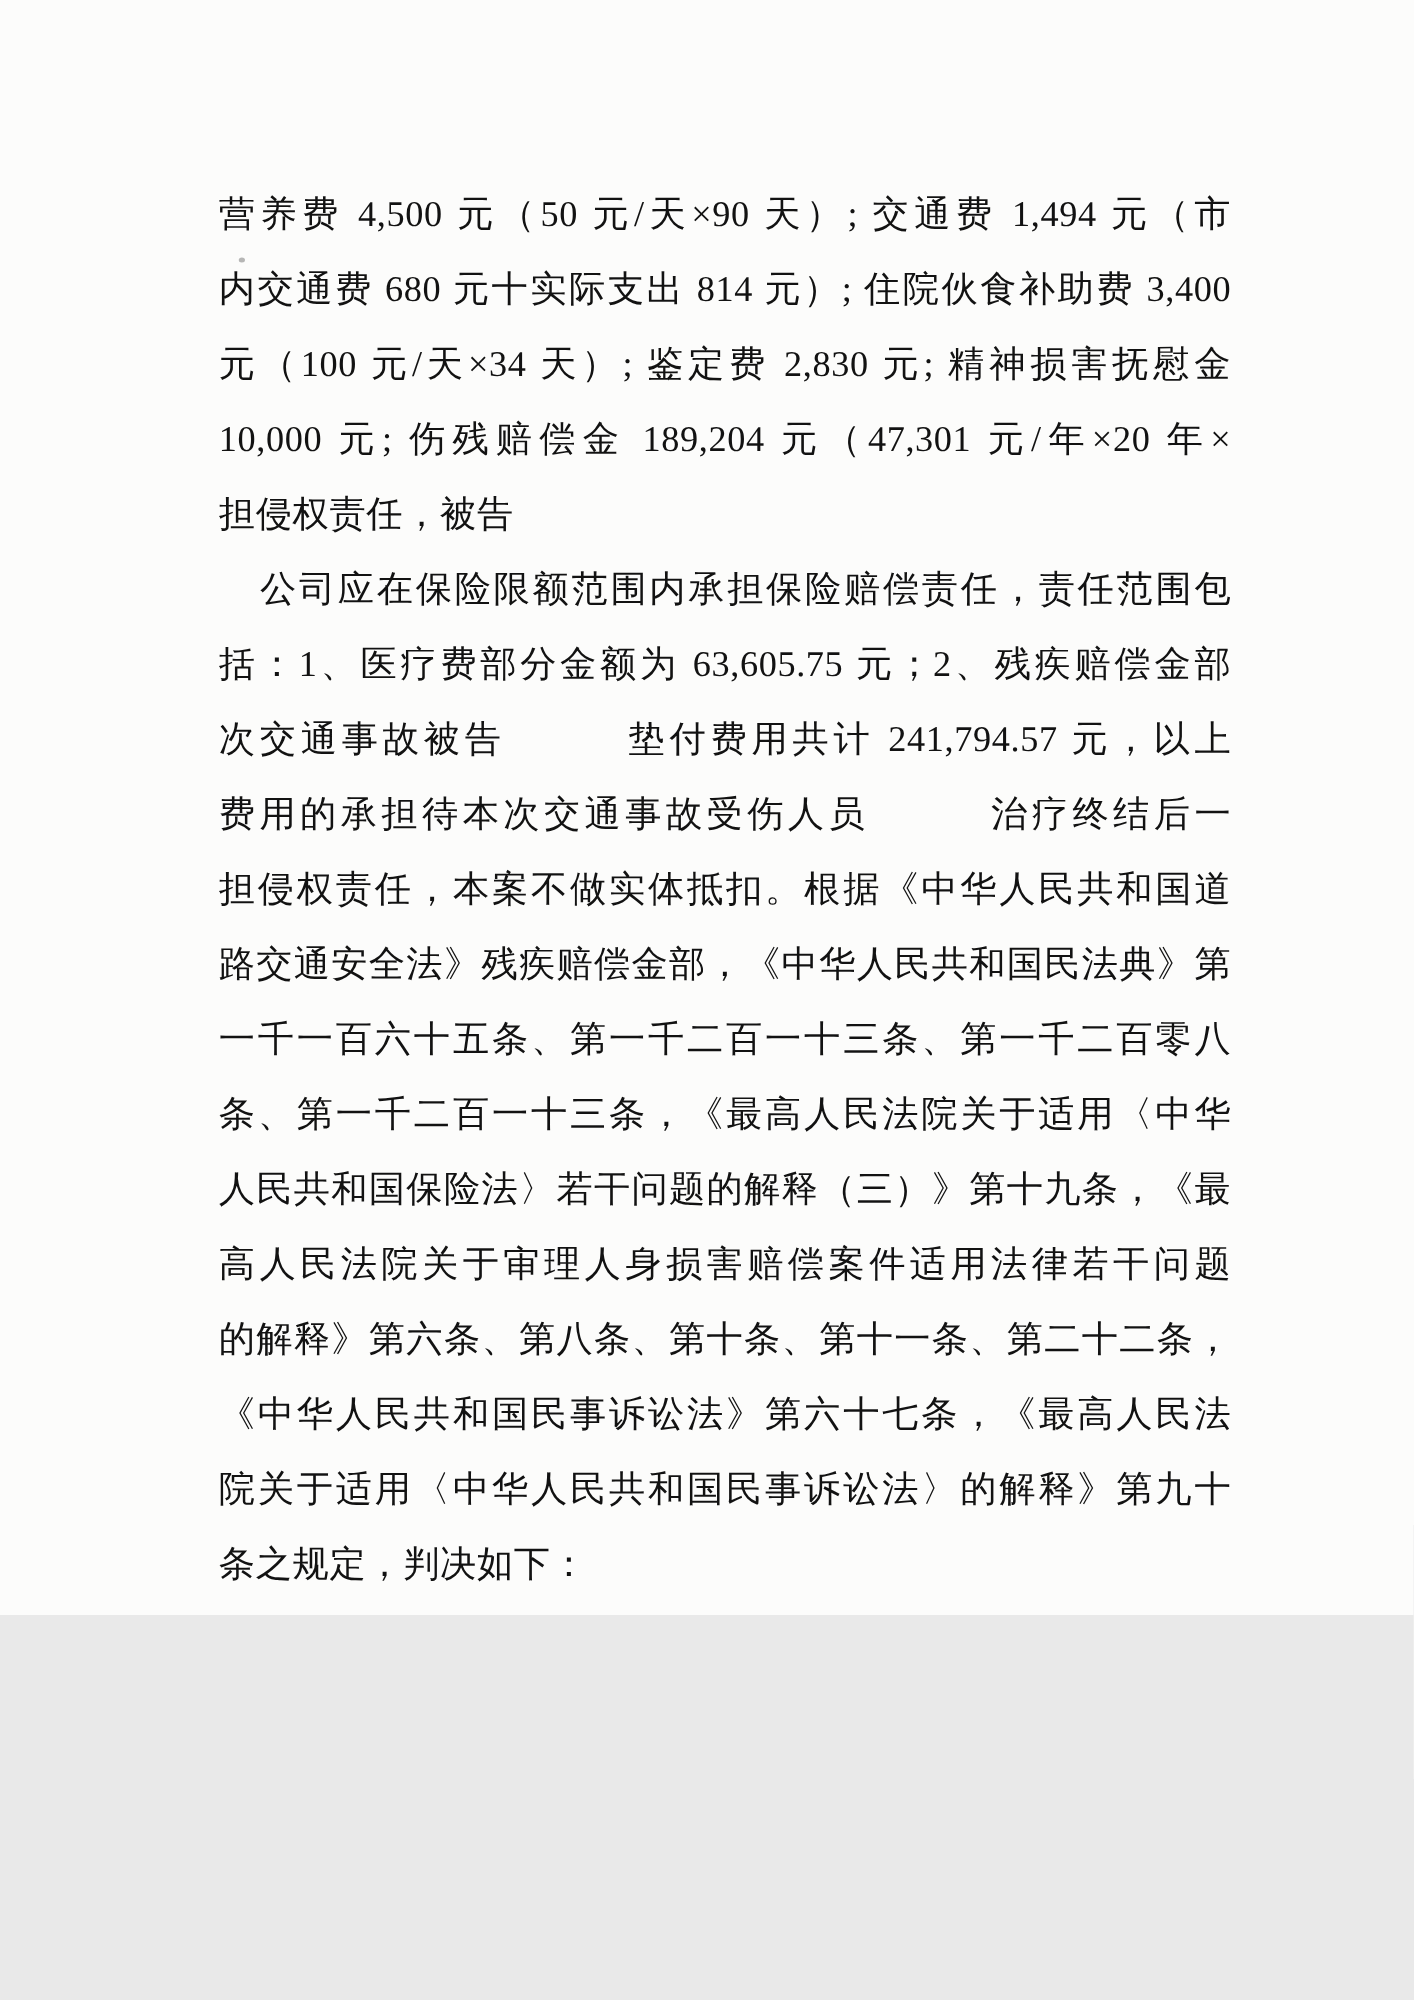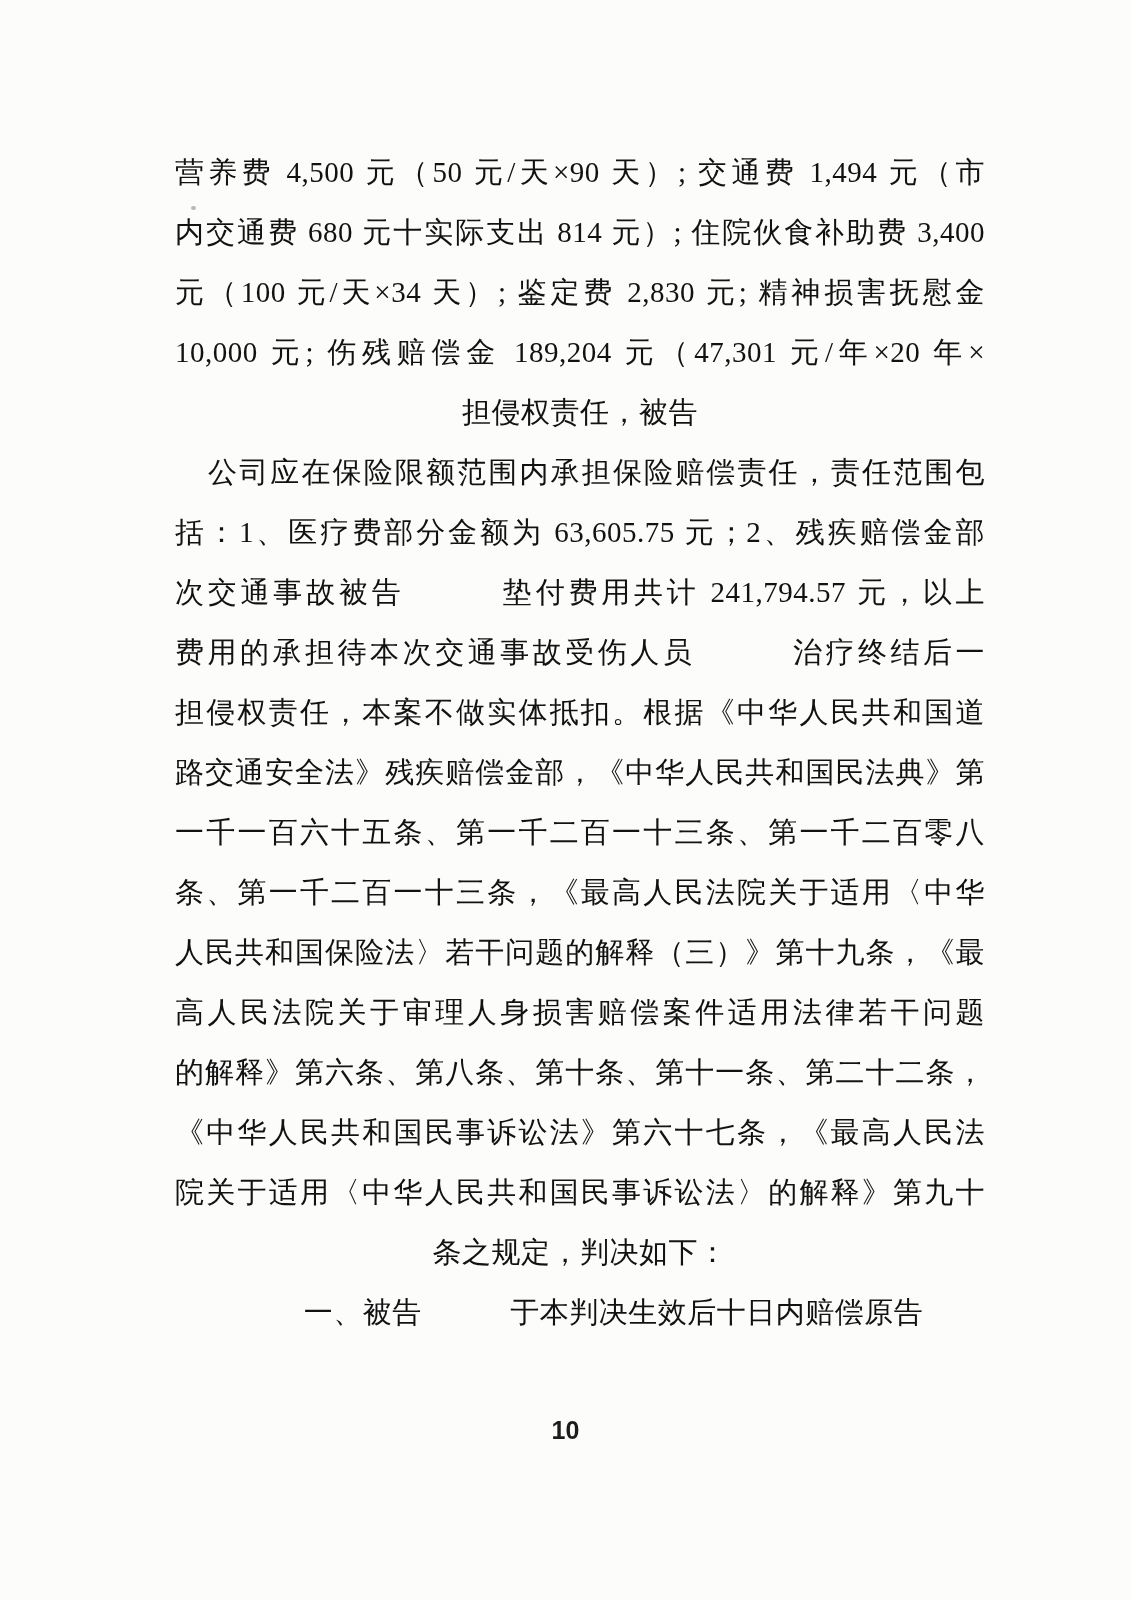--- a/index.html
+++ b/index.html
@@ -3,21 +3,21 @@
 <meta charset="utf-8">
 <style>
   html, body {
     margin: 0;
     padding: 0;
     background: #e9e9e9;
   }
   .page {
     position: relative;
     width: 1131px;
-    height: 1600px;
+    height: 1292px;
     background: #fcfcfb;
     overflow: hidden;
     font-family: "Liberation Serif", "DejaVu Serif", serif;
     color: #121212;
   }
   .text-block {
     position: absolute;
     left: 175px;
     top: 142px;
     width: 810px;
@@ -31,21 +31,21 @@
     overflow: visible;
   }
   .line.justify {
     white-space: normal;
     text-align: justify;
     text-align-last: justify;
     text-justify: distribute;
     overflow: hidden;
   }
   .line.plain {
-    text-align: center;
+    text-align: left;
   }
   .line.indent-small { text-indent: 33px; }
   .line.indent-large { text-indent: 67px; }
   .page-number {
     position: absolute;
     left: 0;
     right: 0;
     top: 1412px;
     height: 36px;
     line-height: 36px;

